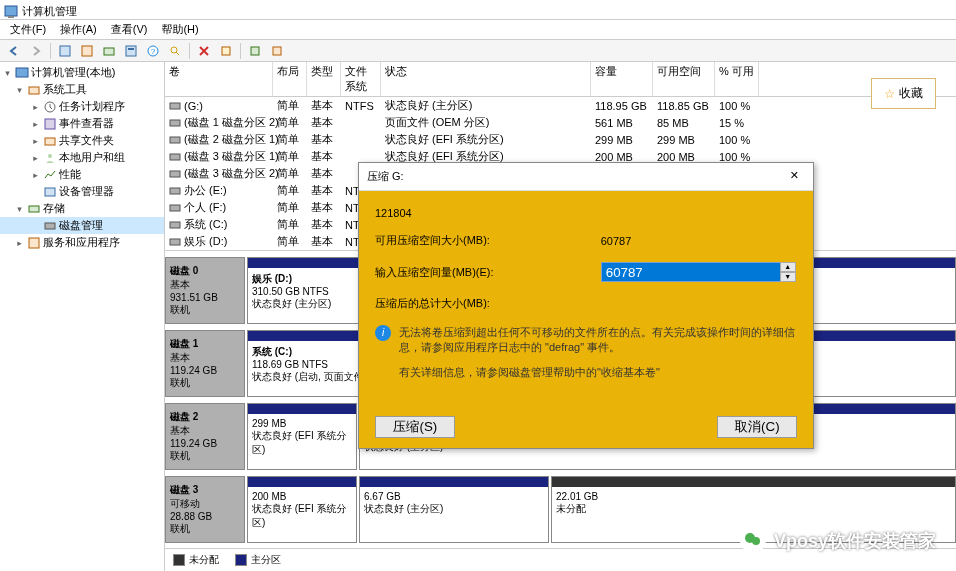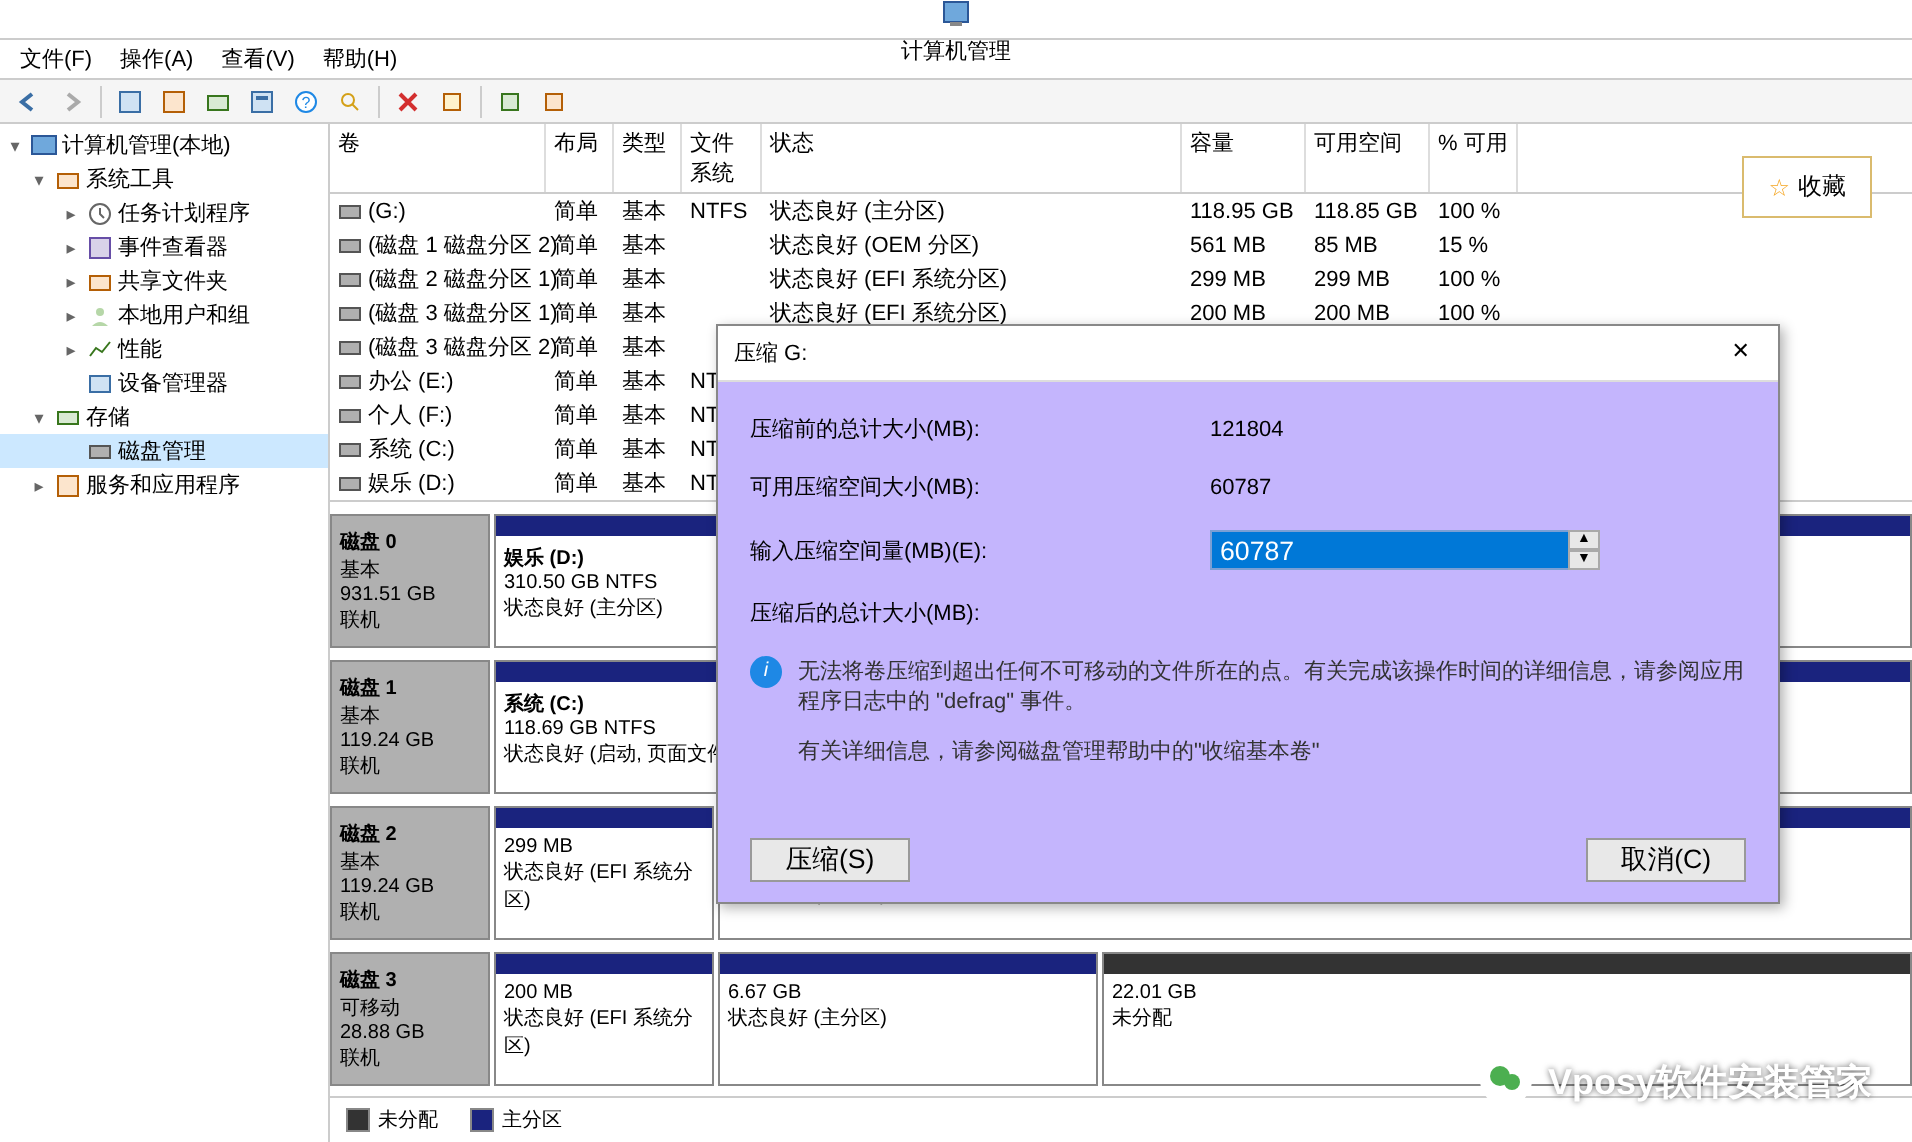--- a/index.html
+++ b/index.html
@@ -1,17 +1,17 @@
 <!DOCTYPE html>
 <html><head>
 <meta charset="utf-8">
 <style>
 * { box-sizing: border-box; margin: 0; padding: 0; font-family: "Microsoft YaHei", "SimSun", sans-serif; }
 body { background: #fff; font-size: 11px; color: #000; position: relative; width: 956px; height: 571px; overflow: hidden; }
-.titlebar { background: #fff; border-bottom: 1px solid #ccc; height: 20px; display: flex; align-items: center; padding: 0 4px; gap: 4px; flex-direction: column; }
+.titlebar { background: #fff; border-bottom: 1px solid #ccc; height: 20px; display: flex; align-items: flex-end; padding: 0 4px; gap: 4px; }
 .menubar { height: 20px; display: flex; align-items: center; padding: 0 4px; gap: 2px; border-bottom: 1px solid #ccc; }
 .menubar span { padding: 2px 6px; cursor: default; }
 .toolbar { height: 22px; display: flex; align-items: center; padding: 0 4px; gap: 2px; border-bottom: 1px solid #ccc; background: #f5f5f5; }
 .toolbar .btn { width: 20px; height: 18px; display: flex; align-items: center; justify-content: center; border: 1px solid transparent; }
 .toolbar .sep { width: 1px; height: 16px; background: #ccc; margin: 0 2px; }
 .main { display: flex; height: 509px; }
 .tree { width: 165px; border-right: 1px solid #ccc; padding: 2px 0; overflow: auto; background: #fff; }
 .tree-item { display: flex; align-items: center; padding: 1px 2px; gap: 2px; white-space: nowrap; }
 .tree-item .exp { width: 11px; font-size: 9px; color: #666; text-align: center; }
 .tree-item .ticon { width: 14px; height: 14px; display: inline-block; }
@@ -32,21 +32,21 @@
 .disk-label { width: 80px; background: #b0b0b0; border: 1px solid #888; padding: 6px 4px; font-size: 10px; margin-right: 2px; }
 .disk-label .dname { font-weight: bold; }
 .disk-parts { flex: 1; display: flex; gap: 2px; }
 .partition { border: 1px solid #888; padding: 2px 4px; font-size: 10px; position: relative; min-height: 48px; }
 .partition .topbar { position: absolute; top: 0; left: 0; right: 0; height: 10px; background: #1a237e; }
 .partition.unalloc .topbar { background: #333; }
 .partition .pcontent { margin-top: 12px; }
 .partition .pname { font-weight: bold; }
 .legend { border-top: 1px solid #ccc; padding: 4px 8px; display: flex; gap: 16px; align-items: center; font-size: 10px; }
 .legend .sw { width: 12px; height: 12px; display: inline-block; border: 1px solid #888; }
-.dialog { position: absolute; top: 162px; left: 358px; width: 532px; background: #c4b5fd; border: 1px solid #888; box-shadow: 2px 2px 6px rgba(0,0,0,0.3); z-index: 100; }
+.dialog { position: absolute; top: 162px; left: 358px; width: 456px; background: #eab308; border: 1px solid #888; box-shadow: 2px 2px 6px rgba(0,0,0,0.3); z-index: 100; }
 .dialog-title { background: #fff; padding: 6px 8px; display: flex; justify-content: space-between; border-bottom: 1px solid #ddd; }
 .dialog-title .close { cursor: pointer; padding: 0 6px; }
 .dialog-body { padding: 16px; }
 .drow { display: flex; align-items: center; margin-bottom: 14px; }
 .drow .lbl { width: 230px; }
 .drow .val { width: 200px; }
 .drow input { width: 180px; height: 20px; border: 1px solid #7a9fd4; padding: 0 4px; background: #fff; color: #000; }
 .drow input.sel { background: #0078d7; color: #fff; }
 .spinner { display: flex; flex-direction: column; margin-left: -1px; }
 .spinner button { width: 16px; height: 10px; font-size: 7px; border: 1px solid #aaa; background: #e8e8e8; padding: 0; line-height: 8px; }
@@ -282,21 +282,21 @@
           </div>
           <div class="vol-row">
             <div class="c-vol"><span class="vicon">
                 <svg width="12" height="12">
                   <rect x="1" y="3" width="10" height="6" fill="#b0b0b0" stroke="#555"></rect>
                 </svg>
               </span>(磁盘 1 磁盘分区 2)</div>
             <div class="c-layout">简单</div>
             <div class="c-type">基本</div>
             <div class="c-fs"></div>
-            <div class="c-status">状态良好 (OEM 分区)</div>
+            <div class="c-status">页面文件 (OEM 分区)</div>
             <div class="c-cap">561 MB</div>
             <div class="c-free">85 MB</div>
             <div class="c-pct">15 %</div>
           </div>
           <div class="vol-row">
             <div class="c-vol"><span class="vicon">
                 <svg width="12" height="12">
                   <rect x="1" y="3" width="10" height="6" fill="#b0b0b0" stroke="#555"></rect>
                 </svg>
               </span>(磁盘 2 磁盘分区 1)</div>
@@ -520,21 +520,20 @@
   <span>收藏</span>
 </div>
 
 <div class="dialog">
   <div class="dialog-title">
     <span>压缩 G:</span>
     <span class="close">✕</span>
   </div>
   <div class="dialog-body">
     <div class="drow">
-      <div class="lbl">压缩前的总计大小(MB):</div>
       <div class="val">121804</div>
     </div>
     <div class="drow">
       <div class="lbl">可用压缩空间大小(MB):</div>
       <div class="val">60787</div>
     </div>
     <div class="drow">
       <div class="lbl">输入压缩空间量(MB)(E):</div>
       <div class="val" style="display:flex">
         <input class="sel" value="60787" style="">

